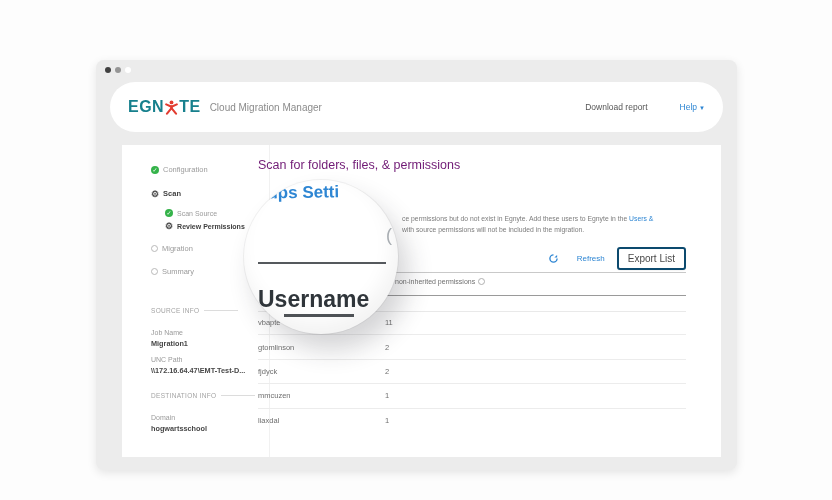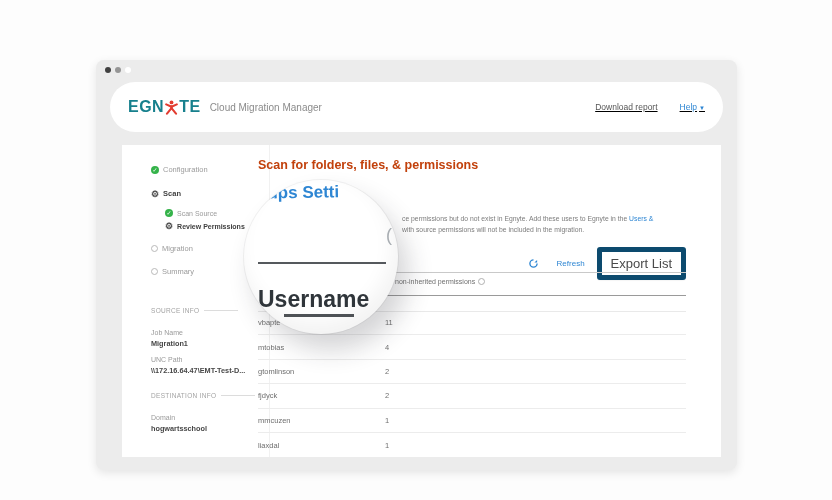--- a/index.html
+++ b/index.html
@@ -14,21 +14,21 @@
   .dot { width:6px; height:6px; border-radius:50%; }
   .dot1 { background:#414141; } .dot2 { background:#959595; } .dot3 { background:#ffffff; }
 
   
   .appbar { position:absolute; left:14px; right:14px; top:22px; height:50px; background:#ffffff;
             display:flex; align-items:center; padding:0 18px;border-radius:25px; }
   .logo { display:flex; align-items:center; font-weight:bold; font-size:16px; color:#17808d;
           letter-spacing:.5px; }
   .logo .mark { margin:0 1px; display:inline-flex; }
   .app-title { margin-left:9px; font-size:10px; color:#8b8b8b; }
-  .appbar-right { margin-left:auto; display:flex; align-items:center; gap:22px;text-decoration:underline; }
+  .appbar-right { margin-left:auto; display:flex; align-items:center; gap:32px; }
   .dl-report { font-size:8.5px; color:#565656; cursor:pointer; }
   .help { font-size:8.5px; color:#2e86d3; cursor:pointer; }
   .caret { font-size:6px; color:#2e86d3; margin-left:2px; }
 
   
   .card { position:absolute; left:26px; top:85px; width:599px; height:312px; background:#ffffff; }
 
   
   .side { position:absolute; left:0; top:0; width:132px; height:100%; border-right:1px solid #f1f1f1;margin-left:16px; }
   .step { position:absolute; left:13px; display:flex; align-items:center; gap:4px; font-size:7.5px;
@@ -39,26 +39,26 @@
          line-height:8px; text-align:center; flex:0 0 auto; }
   .gear { font-size:9px; color:#4a4a4a; line-height:8px; flex:0 0 auto; }
   .pend { width:7px; height:7px; border-radius:50%; border:1.4px solid #b9b9b9; flex:0 0 auto; }
   .sect { position:absolute; left:13px; display:flex; align-items:center; gap:5px; font-size:6.5px;
           color:#a3a3a3; letter-spacing:.3px; white-space:nowrap; }
   .sect .ln { width:34px; height:1px; background:#dcdcdc; }
   .kv-label { position:absolute; left:13px; font-size:7px; color:#9a9a9a; white-space:nowrap; }
   .kv-value { position:absolute; left:13px; font-size:7.3px; color:#474747; font-weight:bold; white-space:nowrap; }
 
   
-  .heading { position:absolute; left:136px; top:13px; font-size:12.5px; font-weight:bold; color:#c2410c; }
+  .heading { position:absolute; left:136px; top:13px; font-size:12.5px; font-weight:normal; color:#701a75; }
   .para { position:absolute; font-size:6.8px; color:#7c7c7c; white-space:nowrap; }
   .para .lnk { color:#2e86d3; cursor:pointer; }
   .toolbar { position:absolute; right:35px; top:102px; display:flex; align-items:center; gap:12px; }
   .refresh { display:flex; align-items:center; gap:19px; color:#2e86d3; font-size:8px; cursor:pointer; }
-  .export-btn { font-size:13px; color:#4a4a4a; background:#fff; border:5px solid #0c4a6e;
+  .export-btn { font-size:10px; color:#4a4a4a; background:#fff; border:2px solid #0c4a6e;
                 border-radius:3px; padding:4px 9px; cursor:pointer; box-shadow:0 1px 1px rgba(0,0,0,.04); }
   .rule-light { position:absolute; left:136px; right:35px; height:1px; background:#c9c9c9; }
   .rule-dark  { position:absolute; left:136px; right:35px; height:1px; background:#9a9a9a; }
   .rule-faint { position:absolute; left:136px; right:35px; height:1px; background:#e9e9e9; }
   .colhead { position:absolute; left:261px; top:133px; display:flex; align-items:center; gap:3px;
              font-size:7px; color:#6f6f6f; white-space:nowrap; }
   .info-i { width:7px; height:7px; border-radius:50%; border:1px solid #b0b0b0; display:inline-block; }
 
   .rows { position:absolute; left:136px; right:35px; top:166px; }
   .trow { height:24.4px; display:flex; align-items:center; border-bottom:1px solid #ececec;
@@ -190,24 +190,20 @@
 
       <div class="rule-dark" style="top:150px;"></div>
       <div class="rule-faint" style="top:166px;"></div>
 
       <div class="rows">
         <div class="trow">
           <span class="uname">vbapte</span>
           <span class="cnt">11</span>
         </div>
         <div class="trow">
-          <span class="uname">mtobias</span>
-          <span class="cnt">4</span>
-        </div>
-        <div class="trow">
           <span class="uname">gtomlinson</span>
           <span class="cnt">2</span>
         </div>
         <div class="trow">
           <span class="uname">fjdyck</span>
           <span class="cnt">2</span>
         </div>
         <div class="trow">
           <span class="uname">mmcuzen</span>
           <span class="cnt">1</span>

